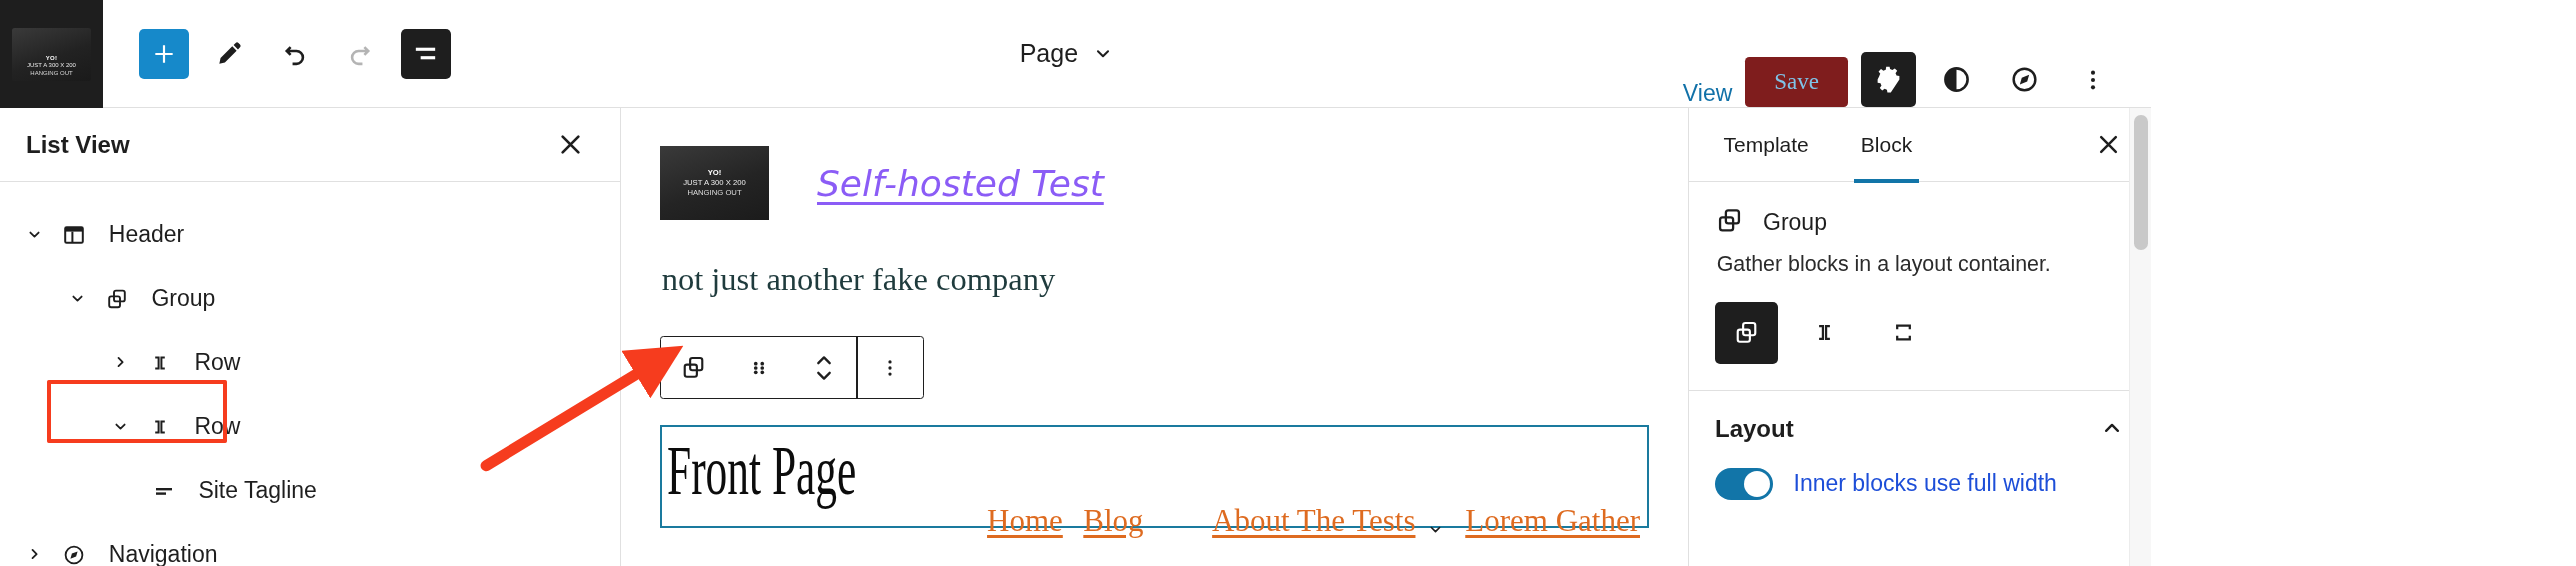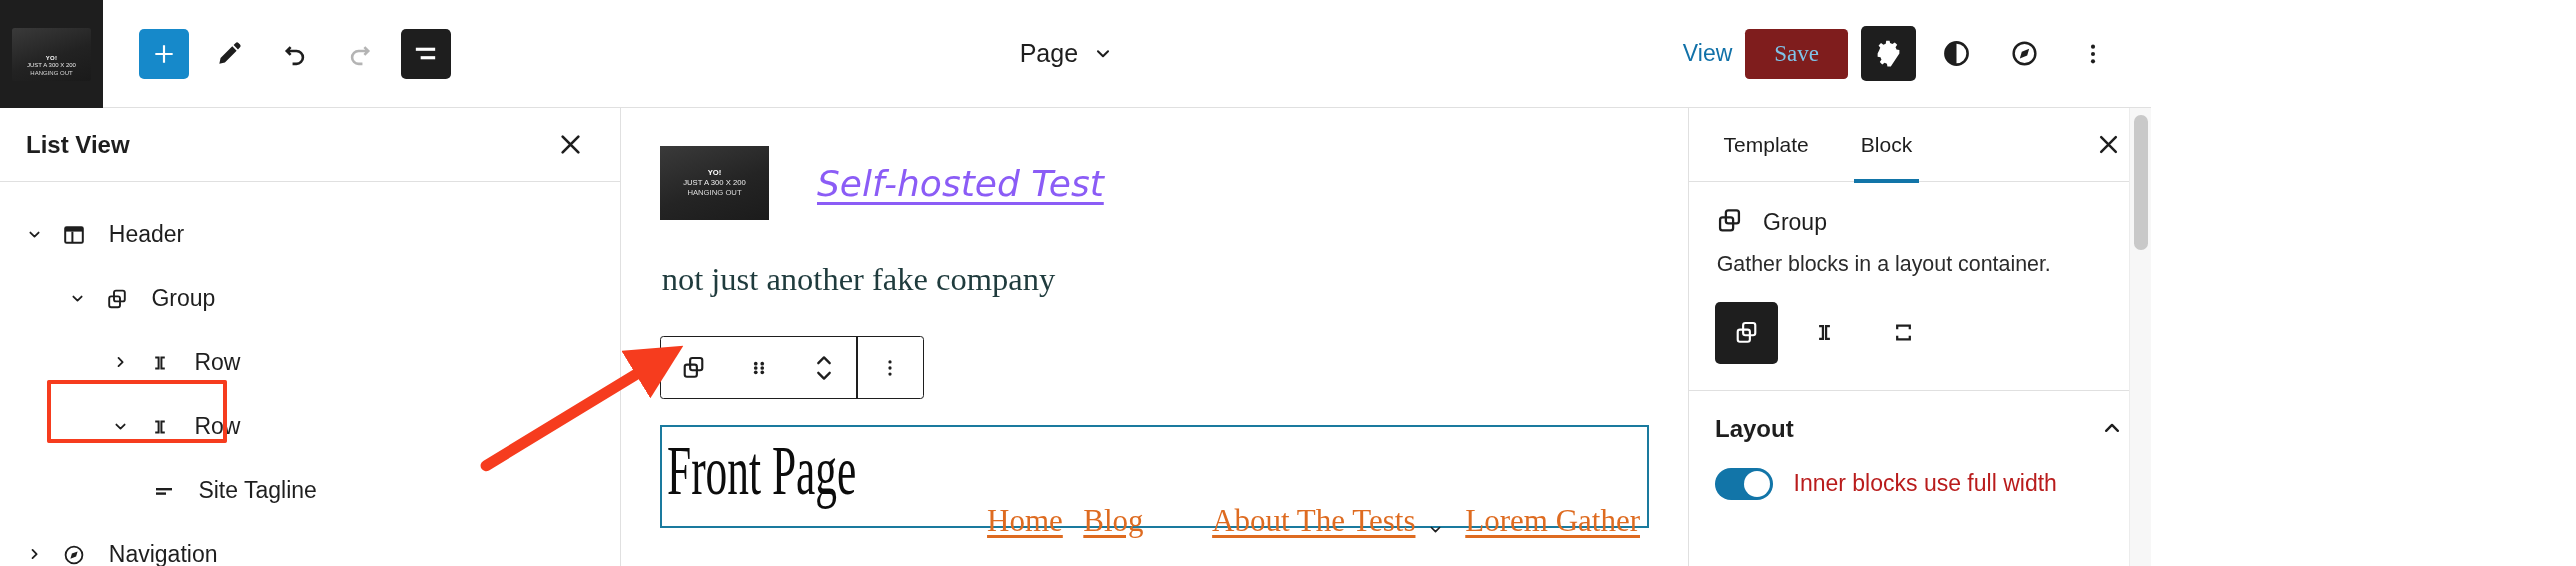--- a/index.html
+++ b/index.html
@@ -47,21 +47,21 @@
   .tb-btn.primary { background: #1689ca; }
   .tb-btn.dark    { background: #1e1e1e; }
   .tb-btn svg { display: block; }
 
   .topbar-center {
     flex: 1; display: flex; align-items: center; justify-content: center;
     gap: 13.7px;
   }
   .doc-title { font-size: 25px; color: #1e1e1e; }
   .topbar-right {
-    display: flex; align-items: center; gap: 13px;
+    display: flex; align-items: flex-end; gap: 13px;
     padding-right: 31px;
   }
   .view-link { font-size: 23px; color: #1171a8; cursor: pointer; }
   .save-btn {
     background: #7f1d1d; color: #7fc3e8;
     font-size: 23px; padding: 12px 29px; border: none; border-radius: 4.3px;
     cursor: pointer; font-family: Liberation Serif, serif;
   }
   .icon-btn {
     width: 55px; height: 55px; border-radius: 5.1px;
@@ -213,21 +213,21 @@
   .insp-section-title { font-size: 24px; font-weight: bold; color:#1e1e1e; }
   .toggle-row { display:flex; align-items:center; gap: 20.5px; margin-top: 24px; }
   .toggle {
     width: 58px; height: 32.5px; border-radius: 16.2px; background:#1275a8;
     position: relative; cursor: pointer; flex:0 0 58px;
   }
   .toggle .knob {
     position:absolute; top:3.4px; right:3.4px; width:26px; height:26px;
     border-radius:50%; background:#fff;
   }
-  .toggle-label { font-size: 23px; color:#b91c1c; }
+  .toggle-label { font-size: 23px; color:#1d4ed8; }
 
   
   .scroll-track {
     position:absolute; top:0; right:0; width: 22px; height: 100%;
     background:#f7f7f7; border-left:0.9px solid #ececec;
   }
   .scroll-thumb {
     position:absolute; top:6.8px; left:4.3px; width:13.7px; height:135px;
     border-radius:6.8px; background:#c9c9c9;
   }

